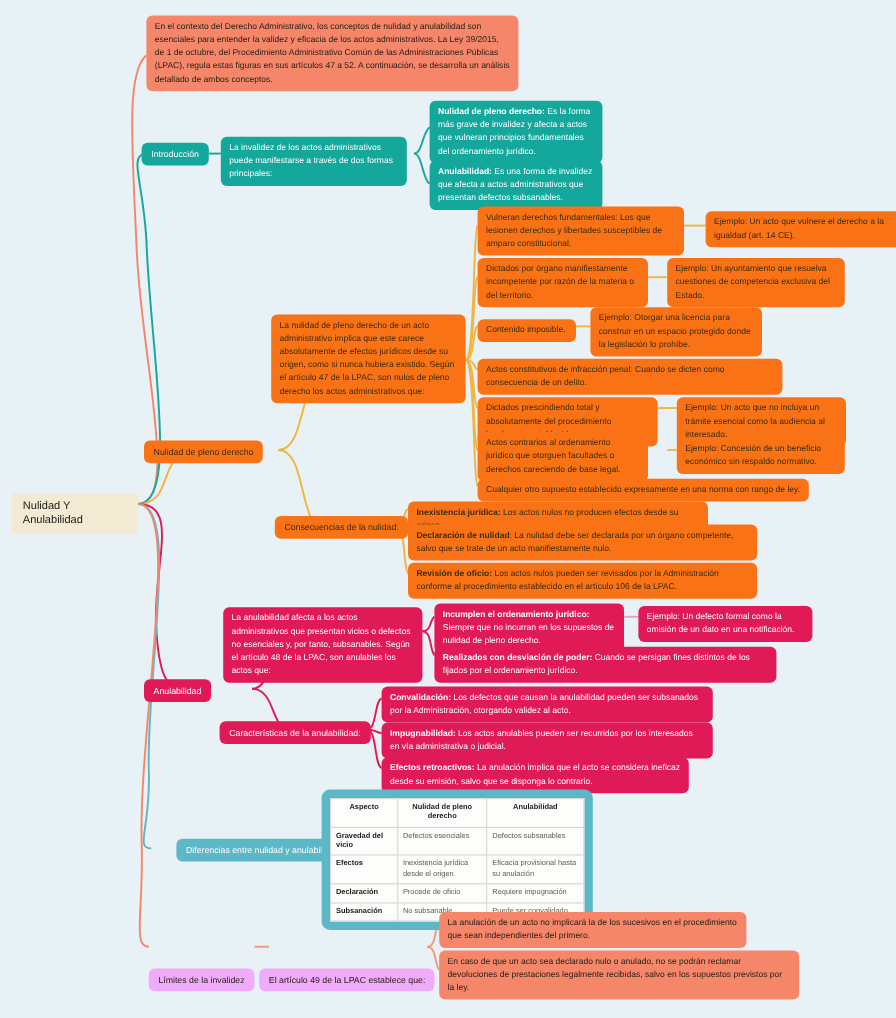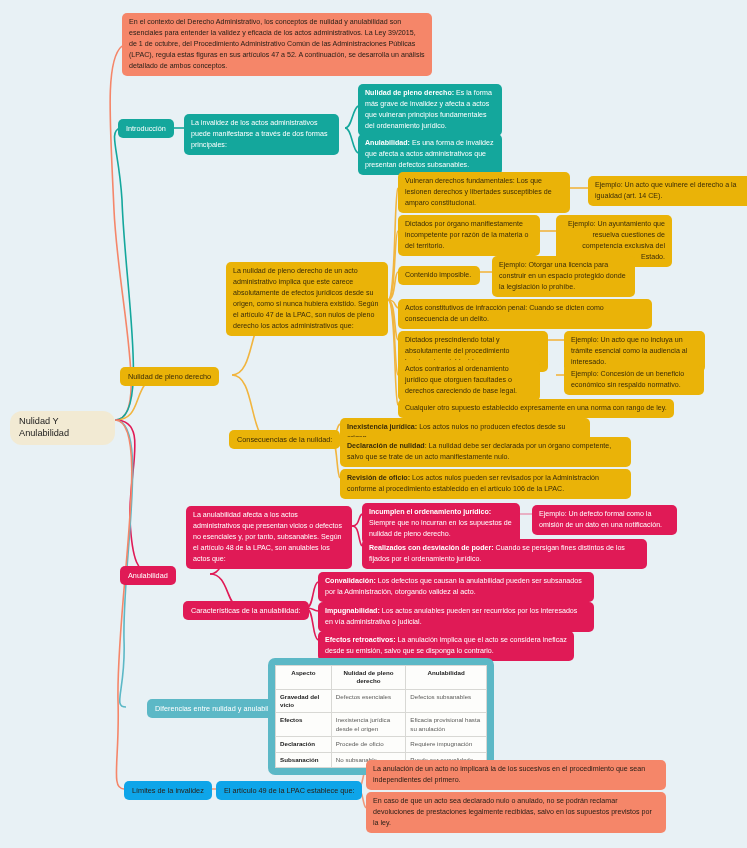--- a/index.html
+++ b/index.html
@@ -19,27 +19,27 @@
     padding: 4px 7px;
     font-size: 7.1px;
     line-height: 1.55;
     color: #fff;
   }
   .node.root {
     background: #f2ead3;
     color: #1b1b1b;
     font-size: 9.2px;
     padding: 5px 9px;
-    border-radius: 12px;
+    border-radius: 0;
     line-height: 1.3;
   }
   .c-salmon { background: #f58669; color: #2a2018; }
-  .c-salmon.lbl { background: #0ea5e9; color: #2a2018; }
+  .c-salmon.lbl { background: #f0abfc; color: #2a2018; margin-top: 26px; }
   .c-teal   { background: #14a79c; color: #ffffff; }
-  .c-yellow { background: #eab308; color: #3a2c09; }
+  .c-yellow { background: #f97316; color: #3a2c09; }
   .c-crimson{ background: #e01a56; color: #ffffff; }
   .c-tealbox{ background: #5cb8c6; }
 
   .node b { font-weight: bold; }
   .lbl { white-space: nowrap; font-size: 7.3px; padding: 4px 8px; }
 
   
   .tablecard {
     position: absolute;
     background: #5cb8c6;
@@ -138,21 +138,21 @@
     <b>Anulabilidad:</b><span> Es una forma de invalidez que afecta a actos administrativos que presentan defectos subsanables.</span>
   </div>
 
   <div class="node c-yellow lbl" style="left:120px; top:367px;">Nulidad de pleno derecho</div>
   <div class="node c-yellow" style="left:226px; top:262px; width:162px;">La nulidad de pleno derecho de un acto administrativo implica que este carece absolutamente de efectos jurídicos desde su origen, como si nunca hubiera existido. Según el artículo 47 de la LPAC, son nulos de pleno derecho los actos administrativos que:</div>
 
   <div class="node c-yellow" style="left:398px; top:172px; width:172px;">Vulneran derechos fundamentales: Los que lesionen derechos y libertades susceptibles de amparo constitucional.</div>
   <div class="node c-yellow" style="left:588px; top:176px; width:178px;">Ejemplo: Un acto que vulnere el derecho a la igualdad (art. 14 CE).</div>
 
   <div class="node c-yellow" style="left:398px; top:215px; width:142px;">Dictados por órgano manifiestamente incompetente por razón de la materia o del territorio.</div>
-  <div class="node c-yellow" style="left:556px; top:215px; width:116px;text-align:right;">Ejemplo: Un ayuntamiento que resuelva cuestiones de competencia exclusiva del Estado.</div>
+  <div class="node c-yellow" style="left:556px; top:215px; width:148px;">Ejemplo: Un ayuntamiento que resuelva cuestiones de competencia exclusiva del Estado.</div>
 
   <div class="node c-yellow" style="left:398px; top:266px; width:82px;">Contenido imposible.</div>
   <div class="node c-yellow" style="left:492px; top:256px; width:143px;">Ejemplo: Otorgar una licencia para construir en un espacio protegido donde la legislación lo prohíbe.</div>
 
   <div class="node c-yellow" style="left:398px; top:299px; width:254px;">Actos constitutivos de infracción penal: Cuando se dicten como consecuencia de un delito.</div>
 
   <div class="node c-yellow" style="left:398px; top:331px; width:150px;">Dictados prescindiendo total y absolutamente del procedimiento legalmente establecido.</div>
   <div class="node c-yellow" style="left:564px; top:331px; width:141px;">Ejemplo: Un acto que no incluya un trámite esencial como la audiencia al interesado.</div>
 
   <div class="node c-yellow" style="left:398px; top:360px; width:142px;">Actos contrarios al ordenamiento jurídico que otorguen facultades o derechos careciendo de base legal.</div>
@@ -225,16 +225,16 @@
           <td class="rowhead">Subsanación</td>
           <td>No subsanable</td>
           <td>Puede ser convalidado</td>
         </tr>
       </tbody>
     </table>
   </div>
 
   <div class="node c-salmon lbl" style="left:124px; top:781px;">Límites de la invalidez</div>
   <div class="node c-salmon lbl" style="left:216px; top:781px;">El artículo 49 de la LPAC establece que:</div>
-  <div class="node c-salmon" style="left:366px; top:760px; width:300px;">La anulación de un acto no implicará la de los sucesivos en el procedimiento que sean independientes del primero.</div>
+  <div class="node c-salmon" style="left:366px; top:760px; width:256px;">La anulación de un acto no implicará la de los sucesivos en el procedimiento que sean independientes del primero.</div>
   <div class="node c-salmon" style="left:366px; top:792px; width:300px;">En caso de que un acto sea declarado nulo o anulado, no se podrán reclamar devoluciones de prestaciones legalmente recibidas, salvo en los supuestos previstos por la ley.</div>
 
 </div>
 
 </body></html>

